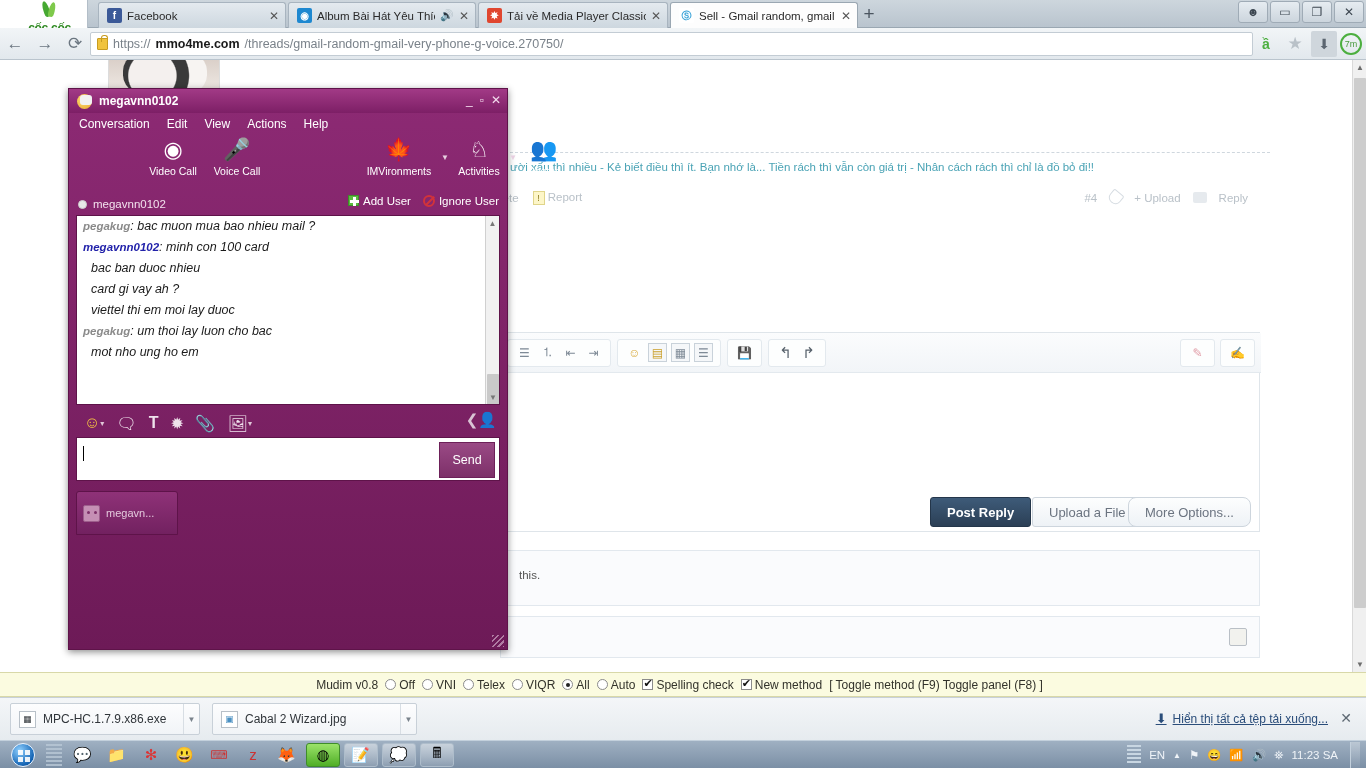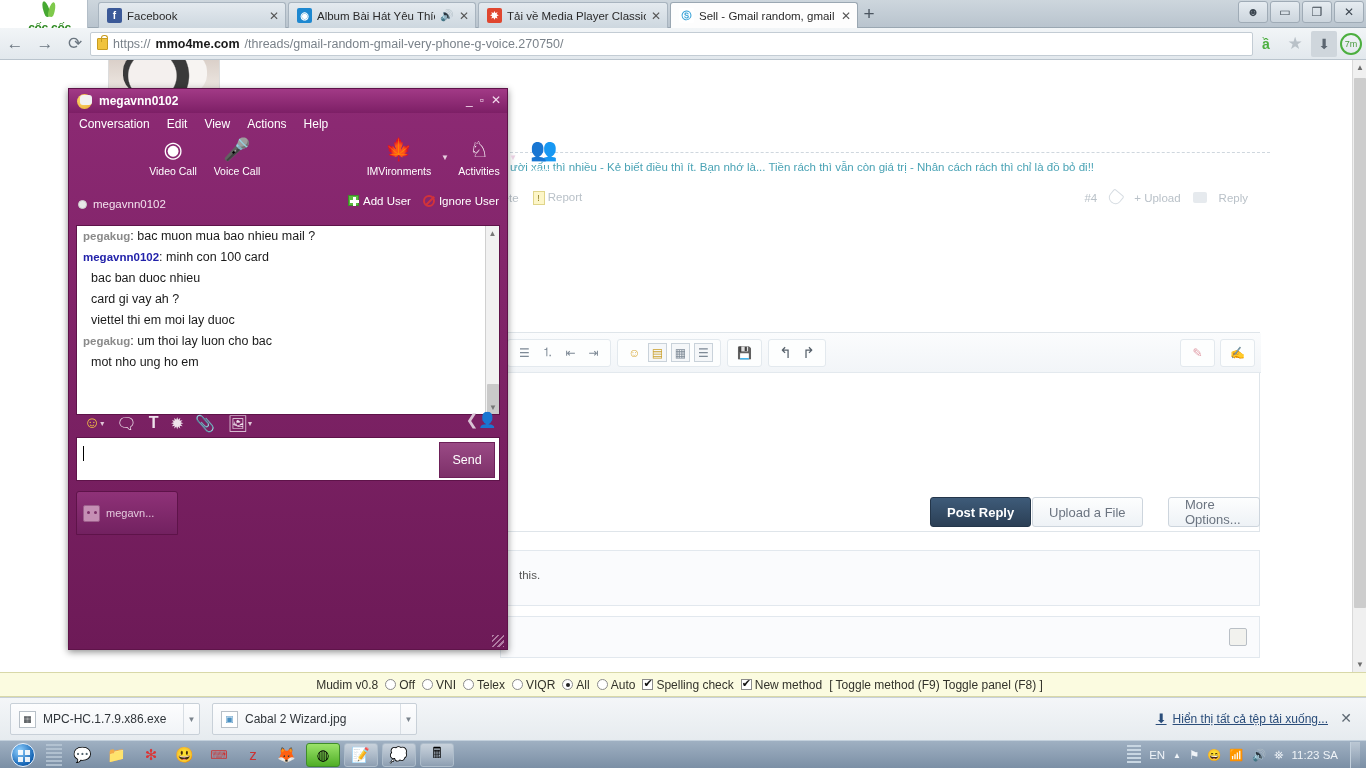--- a/index.html
+++ b/index.html
@@ -145,21 +145,21 @@
   .btnrow{ position:absolute; left:500px; top:437px; width:760px; height:32px;}
   .btn{
     height:30px; padding:0 16px; border-radius:3px; font-size:13px;
     display:inline-flex; align-items:center; justify-content:center;
     border:1px solid #cdd5dd; background:linear-gradient(#fdfefe,#eef2f6); color:#6b7480;
     position:absolute; top:0;
   }
   .btn.primary{ background:linear-gradient(#3e5b79,#2b3f55); border-color:#24364a;
     color:#fff; font-weight:bold; left:430px;}
   .btn.b2{ left:532px; }
-  .btn.b3{ left:668px; }
+  .btn.b3{ left:628px;border-radius:8px; }
 
   .likes-box{
     position:absolute; left:500px; top:490px; width:760px; height:56px;
     background:#fafbfd; border:1px solid #e2e8ee; font-size:11.5px; color:#555;
   }
   .likes-box span{ position:absolute; left:18px; top:18px;}
   .crumb-box{
     position:absolute; left:500px; top:556px; width:760px; height:42px;
     background:#fafbfd; border:1px solid #e2e8ee;
   }
@@ -210,22 +210,22 @@
   .plus{ display:inline-block;width:11px;height:11px;background:#5bbd3f;
     border:1px solid #3f8c2a; position:relative; margin-right:4px; vertical-align:-1px;}
   .plus:before{content:"";position:absolute;left:4px;top:1px;width:3px;height:9px;background:#fff;}
   .plus:after{content:"";position:absolute;left:1px;top:4px;width:9px;height:3px;background:#fff;}
   .banicon{ display:inline-block;width:12px;height:12px;border-radius:50%;
     border:2px solid #d2333a; margin-right:4px; vertical-align:-2px; position:relative;}
   .banicon:after{content:"";position:absolute;left:-1px;top:3px;width:12px;height:2px;
     background:#d2333a; transform:rotate(-45deg);}
 
   .ym-chat{
-    position:absolute; left:7px; top:136px; width:424px; height:190px;
-    background:#ffffff; border:1px solid #5e1349; overflow:hidden;
+    position:absolute; left:7px; top:126px; width:424px; height:190px;
+    background:#ffffff; border:1px solid #5e1349; overflow:hidden;font-style:italic;
   }
   .msg{ font-size:12.5px; line-height:17px; padding:2px 0 2px 6px; color:#1a1a1a;
     white-space:nowrap; }
   .msg .nick-a{ color:#8a8a8a; font-weight:bold; font-size:11.5px;}
   .msg .nick-b{ color:#2222aa; font-weight:bold; font-size:11.5px;}
   .msg.cont{ padding-left:14px; }
   .ym-chat-sb{ position:absolute; right:0; top:0; width:14px; height:188px; background:#f1f1f1;
     border-left:1px solid #d0d0d0;}
   .ym-chat-sb .up,.ym-chat-sb .dn{ height:14px;font-size:8px;color:#777;
     display:flex;align-items:center;justify-content:center;}

